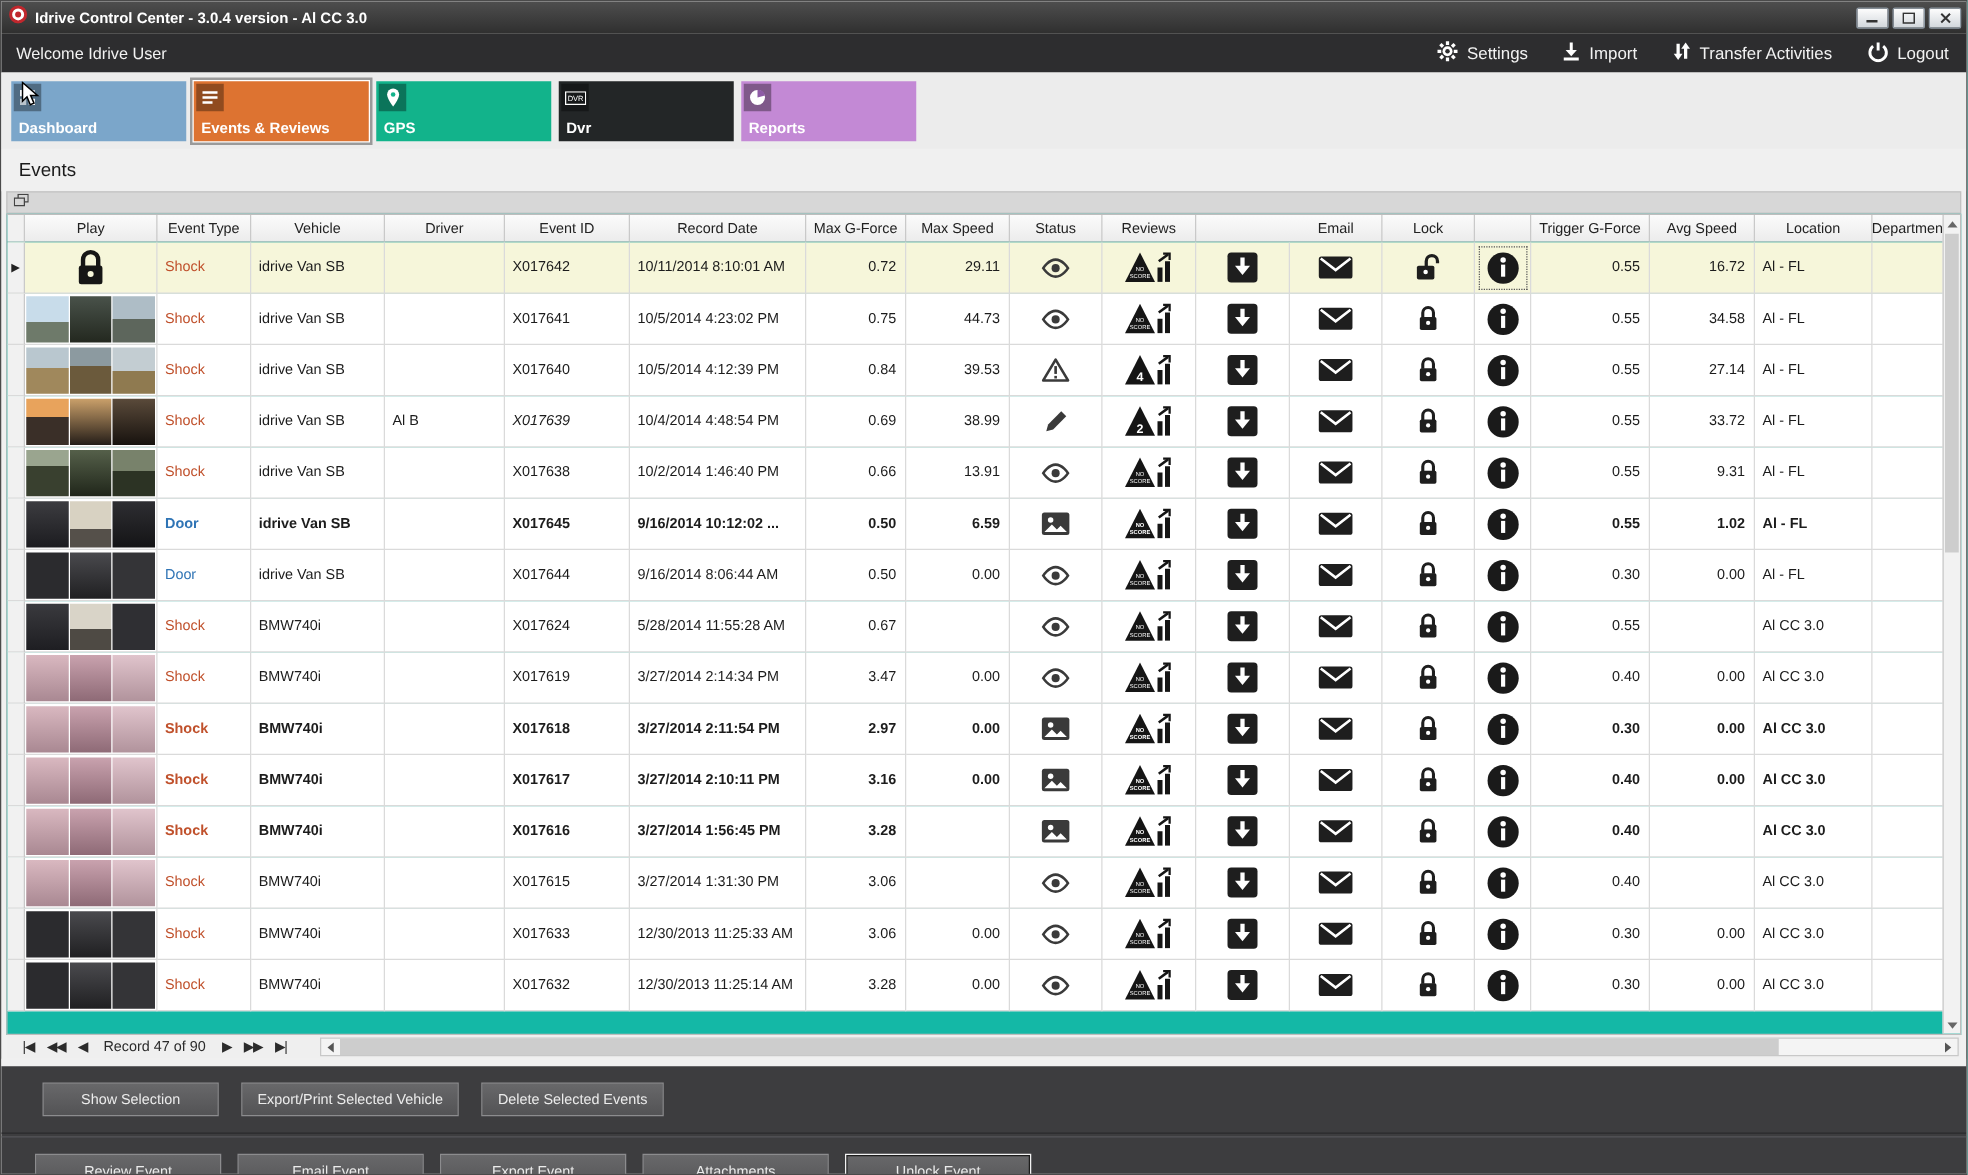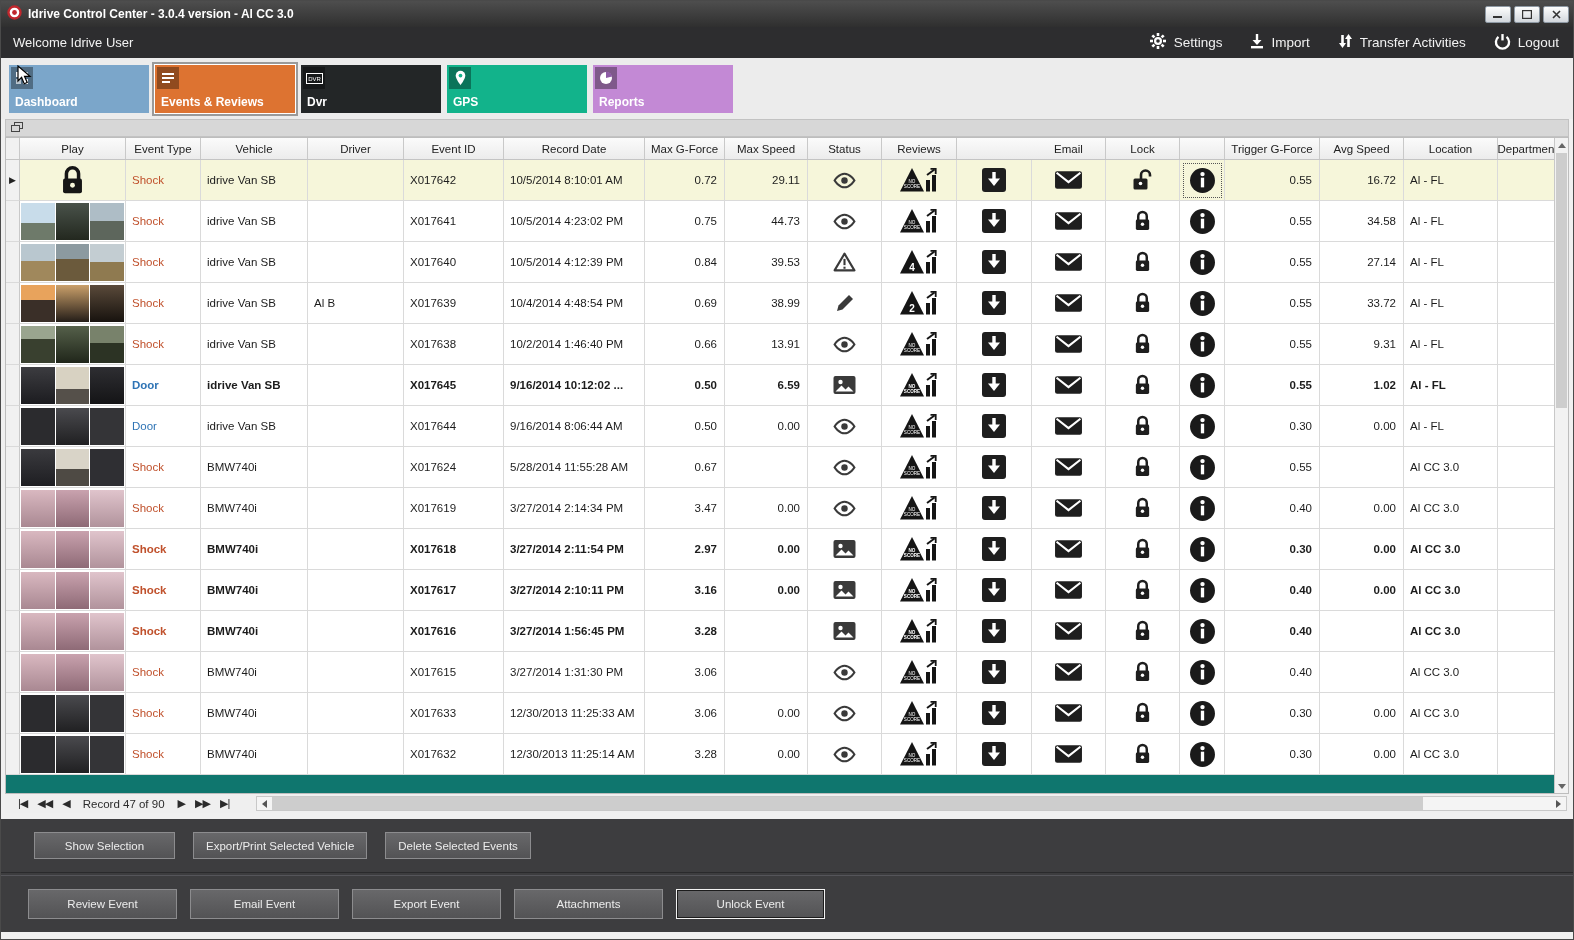--- a/index.html
+++ b/index.html
@@ -24,21 +24,21 @@
   .tile.selected{box-shadow:0 0 0 1px #fff,0 0 0 3px #9a9a9a;}
   .tile-icon{position:absolute;top:2px;left:2px;width:22px;height:22px;background:rgba(0,0,0,0.35);display:flex;align-items:center;justify-content:center;}
   .tile-label{position:absolute;left:6px;bottom:4px;font-size:12px;font-weight:bold;white-space:nowrap;}
 
   
   .page-title{font-size:15px;color:#1a1a1a;padding:9px 0 8px 14px;background:#f0f0f0;}
   .group-bar{height:18px;margin:0 4px;background:#d7d7d7;border:1px solid #c2c2c2;display:flex;align-items:center;font-size:11px;color:#333;padding:0 4px 0 5px;box-sizing:border-box;}
   .group-bar span{flex:1;}
 
   
-  .table-area{position:relative;margin:0 4px;border:1px solid #bdbdbd;background:#0f766e;box-sizing:border-box;height:657px;overflow:hidden;}
+  .table-area{position:relative;margin:0 4px;border:1px solid #bdbdbd;background:#14b8a6;box-sizing:border-box;height:657px;overflow:hidden;}
   .grid{width:1552px;}
   .thead{display:flex;height:21px;background:linear-gradient(#fbfbfb,#ececec);border-bottom:1px solid #c4c4c4;}
   .hcell{display:flex;align-items:center;justify-content:center;font-size:11.5px;color:#222;border-right:1px solid #c9c9c9;box-sizing:border-box;overflow:hidden;white-space:nowrap;flex:0 0 auto;}
   .trow{display:flex;background:#fff;}
   .trow.sel{background:#f6f6da;}
   .trow.bold{font-weight:bold;}
   .cell{height:41px;display:flex;align-items:center;border-right:1px solid #dadada;border-bottom:1px solid #dadada;box-sizing:border-box;overflow:hidden;font-size:11.5px;color:#1c1c1c;white-space:nowrap;flex:0 0 auto;}
   .cell.l{justify-content:flex-start;padding-left:6px;}
   .cell.r{justify-content:flex-end;padding-right:7px;}
   .cell.c{justify-content:center;}
@@ -187,49 +187,50 @@
       <div class="tile selected" style="background: rgb(221, 115, 49);">
         <span class="tile-icon">
           <svg width="14" height="14" viewBox="0 0 14 14">
             <rect x="1" y="2" width="12" height="2" fill="#fff"></rect>
             <rect x="1" y="6" width="12" height="2" fill="#fff"></rect>
             <rect x="1" y="10" width="8" height="2" fill="#fff"></rect>
           </svg>
         </span>
         <span class="tile-label">Events &amp; Reviews</span>
       </div>
+      <div class="tile" style="background: rgb(18, 179, 139);">
+        <span class="tile-icon">
+          <svg width="13" height="16" viewBox="0 0 16 20">
+            <path d="M8 1a6 6 0 0 0-6 6c0 4.5 6 12 6 12s6-7.5 6-12a6 6 0 0 0-6-6z" fill="#fff"></path>
+            <circle cx="8" cy="7" r="2.3" fill="#12b38b"></circle>
+          </svg>
+        </span>
+        <span class="tile-label">GPS</span>
+      </div>
       <div class="tile" style="background: rgb(35, 38, 39);">
         <span class="tile-icon">
           <svg width="17" height="11" viewBox="0 0 17 11">
             <rect x="0.5" y="0.5" width="16" height="10" fill="none" stroke="#fff"></rect>
             <text x="8.5" y="8" font-size="6" fill="#fff" text-anchor="middle">DVR</text>
           </svg>
         </span>
         <span class="tile-label">Dvr</span>
-      </div>
-      <div class="tile" style="background: rgb(18, 179, 139);">
-        <span class="tile-icon">
-          <svg width="13" height="16" viewBox="0 0 16 20">
-            <path d="M8 1a6 6 0 0 0-6 6c0 4.5 6 12 6 12s6-7.5 6-12a6 6 0 0 0-6-6z" fill="#fff"></path>
-            <circle cx="8" cy="7" r="2.3" fill="#12b38b"></circle>
-          </svg>
-        </span>
-        <span class="tile-label">GPS</span>
       </div>
       <div class="tile" style="background: rgb(195, 137, 213);">
         <span class="tile-icon">
           <svg width="14" height="14" viewBox="0 0 14 14">
             <circle cx="7" cy="7" r="6" fill="#fff"></circle>
             <path d="M7 7V0.8A6.2 6.2 0 0 1 13.1 5.4z" fill="#8e5ba6"></path>
           </svg>
         </span>
         <span class="tile-label">Reports</span>
       </div>
     </div>
 
+  <div class="page-title">Events</div>
 
   <div class="group-bar">
     <span><svg width="12" height="11">
           <rect x="3.5" y="0.5" width="8" height="6" fill="none" stroke="#444"></rect>
           <rect x="0.5" y="3.5" width="8" height="6" fill="#d7d7d7" stroke="#444"></rect>
         </svg></span>
   </div>
 
   <div class="table-area">
     <div class="grid">
@@ -267,21 +268,21 @@
                   <circle cx="10" cy="15.5" r="1.8" fill="#f6f6da"></circle>
                 </svg>
               </span>
             </div>
             <div class="cell l" style="width: 75px;">
               <span class="etype shock">Shock</span>
             </div>
             <div class="cell l" style="width: 107px;">idrive Van SB</div>
             <div class="cell l" style="width: 96px;"></div>
             <div class="cell l" style="width: 100px;">X017642</div>
-            <div class="cell l" style="width: 141px;">10/5/2014 8:10:01 AM</div>
+            <div class="cell l" style="width: 141px;">10/11/2014 8:10:01 AM</div>
             <div class="cell r" style="width: 80px;">0.72</div>
             <div class="cell r" style="width: 83px;">29.11</div>
             <div class="cell c" style="width: 74px;">
               <span style="display:flex;align-items:center;">
                 <svg width="25" height="17" viewBox="0 0 24 16">
                   <path d="M12 1.5C6.5 1.5 2.5 8 2.5 8s4 6.5 9.5 6.5S21.5 8 21.5 8 17.5 1.5 12 1.5z" fill="none" stroke="#3a3a3a" stroke-width="2"></path>
                   <circle cx="12" cy="8" r="3.1" fill="#3a3a3a"></circle>
                 </svg>
               </span>
             </div>
@@ -503,21 +504,21 @@
                 <div class="t t1"></div>
                 <div class="t t2"></div>
                 <div class="t t3"></div>
               </div>
             </div>
             <div class="cell l" style="width: 75px;">
               <span class="etype shock">Shock</span>
             </div>
             <div class="cell l" style="width: 107px;">idrive Van SB</div>
             <div class="cell l" style="width: 96px;">Al B</div>
-            <div class="cell l" style="width: 100px;">X017639</div>
+            <div class="cell l" style="width: 100px; font-style: italic;">X017639</div>
             <div class="cell l" style="width: 141px;">10/4/2014 4:48:54 PM</div>
             <div class="cell r" style="width: 80px;">0.69</div>
             <div class="cell r" style="width: 83px;">38.99</div>
             <div class="cell c" style="width: 74px;">
               <span style="display:flex;align-items:center;">
                 <svg width="20" height="20" viewBox="0 0 20 20">
                   <path d="M14 2l4 4L7.5 16.5 2 18l1.5-5.5z" fill="#3a3a3a"></path>
                 </svg>
               </span>
             </div>

